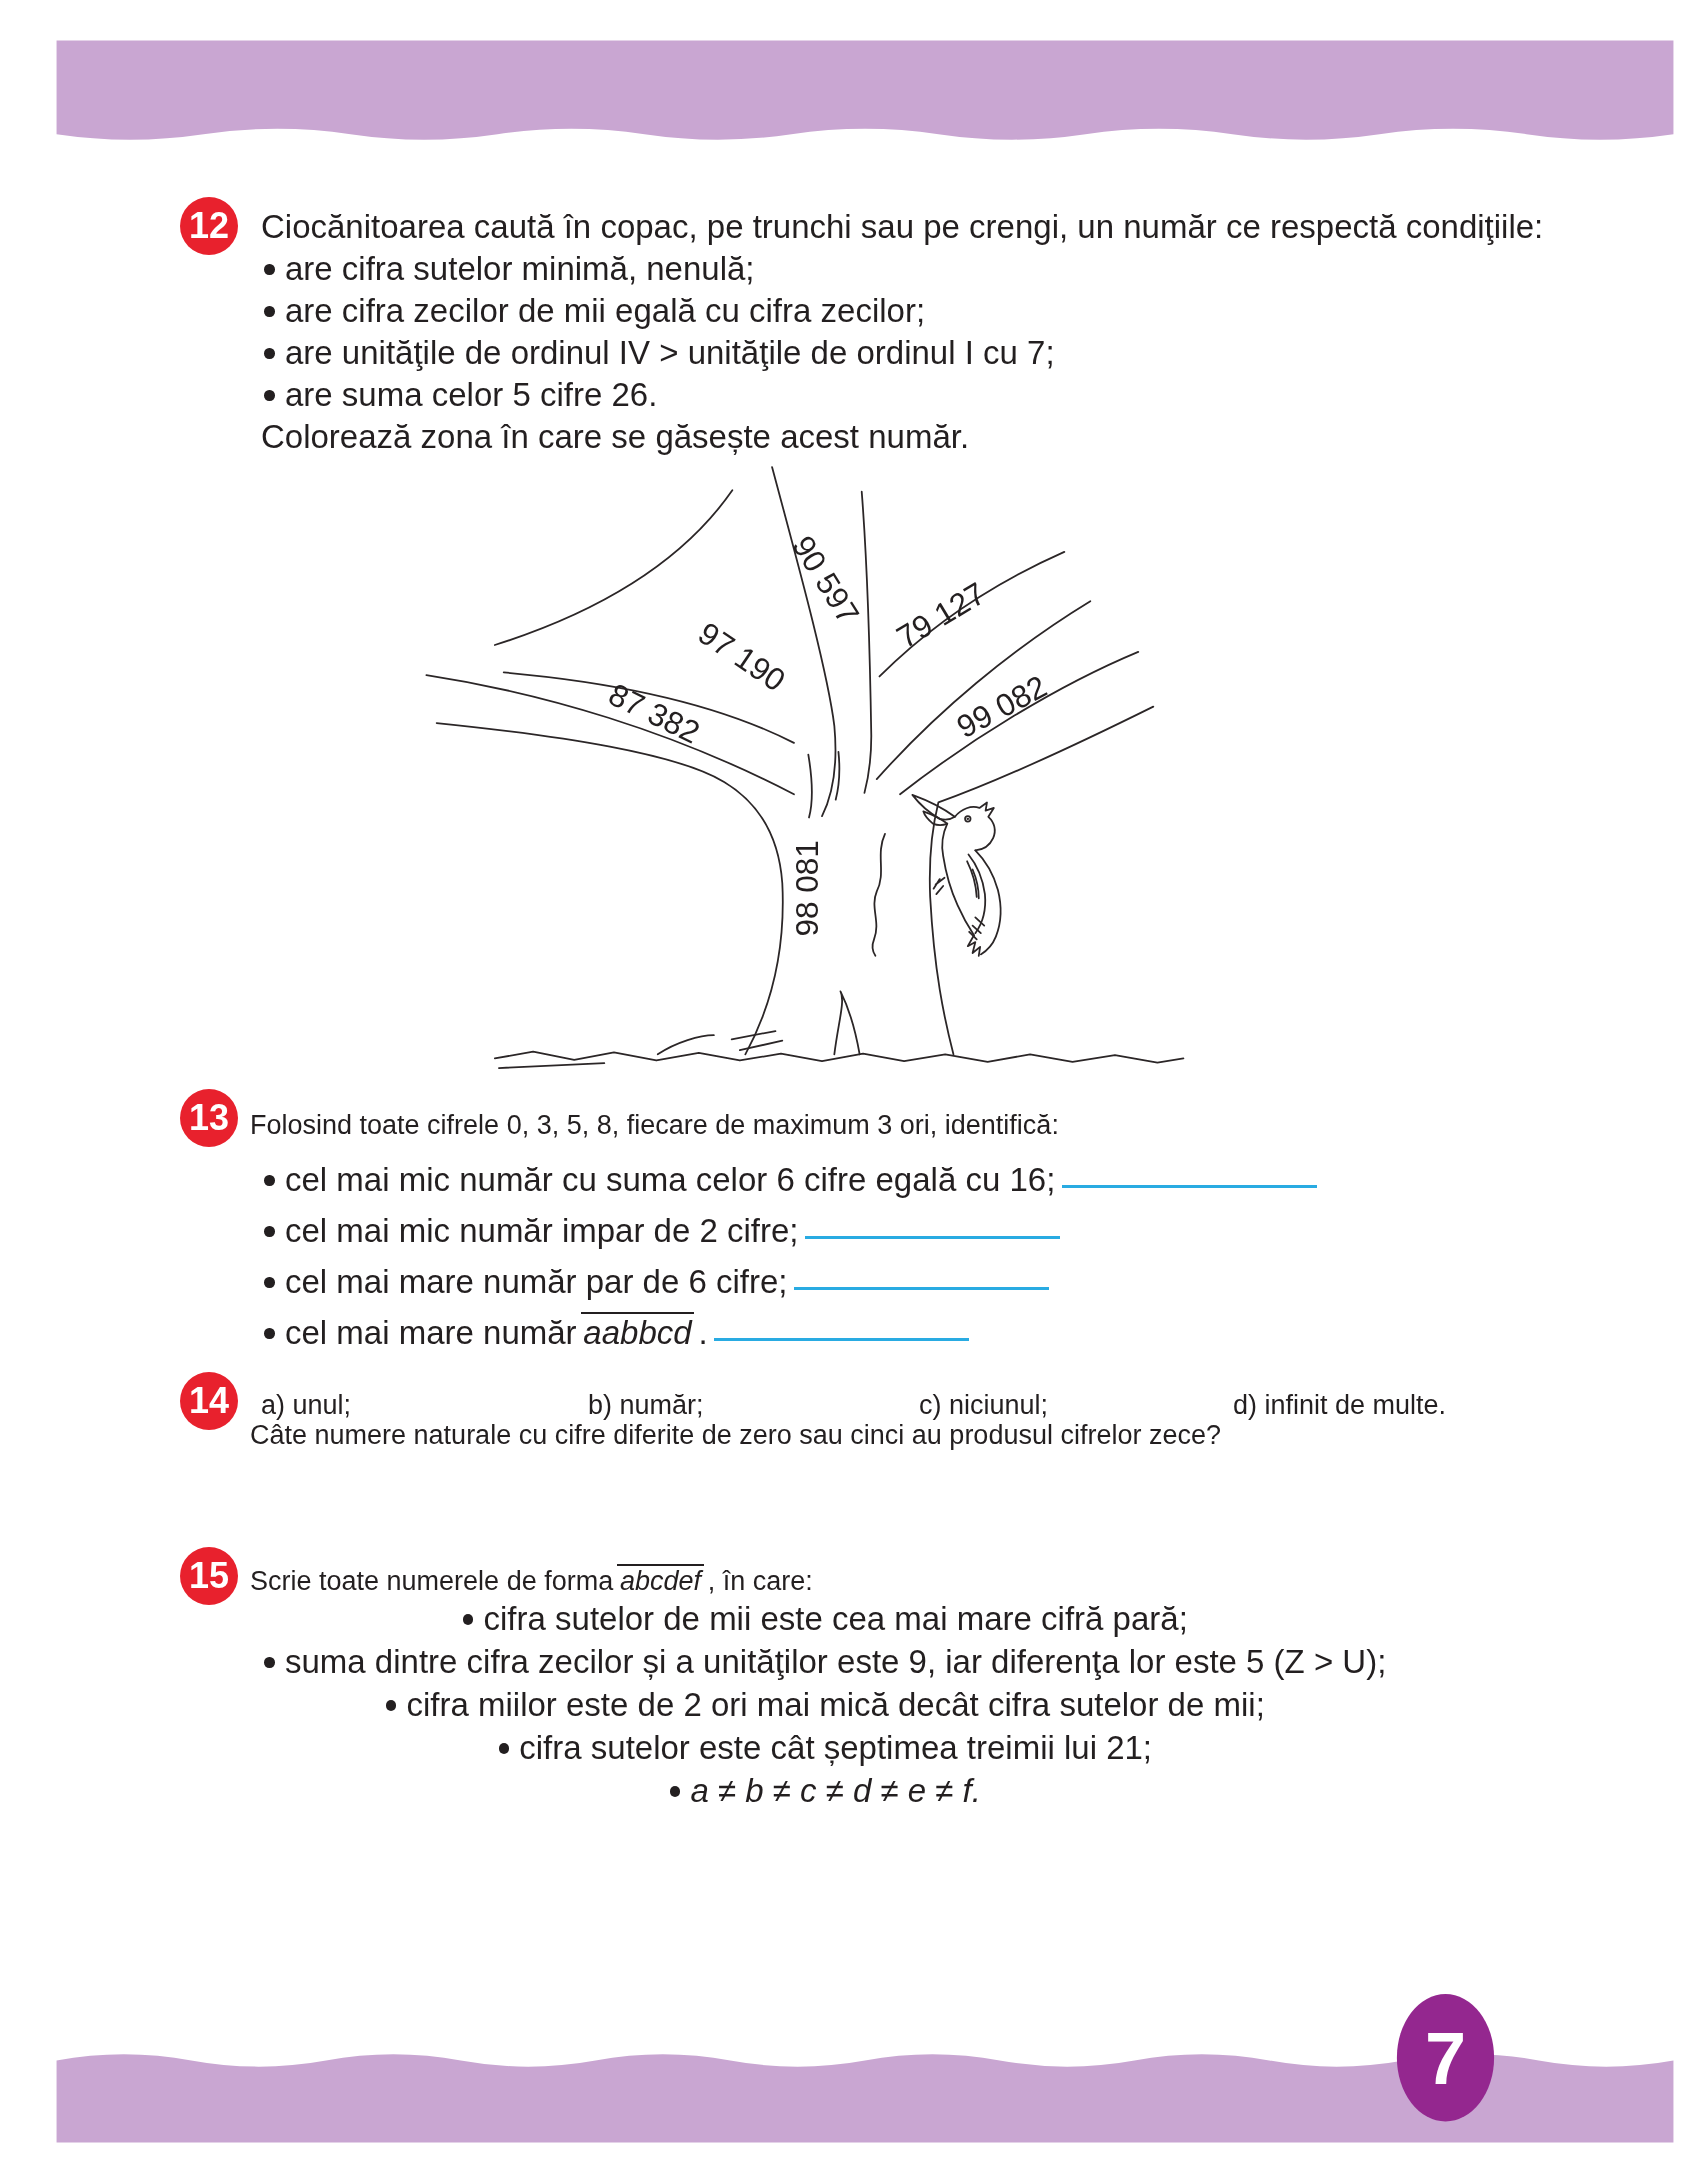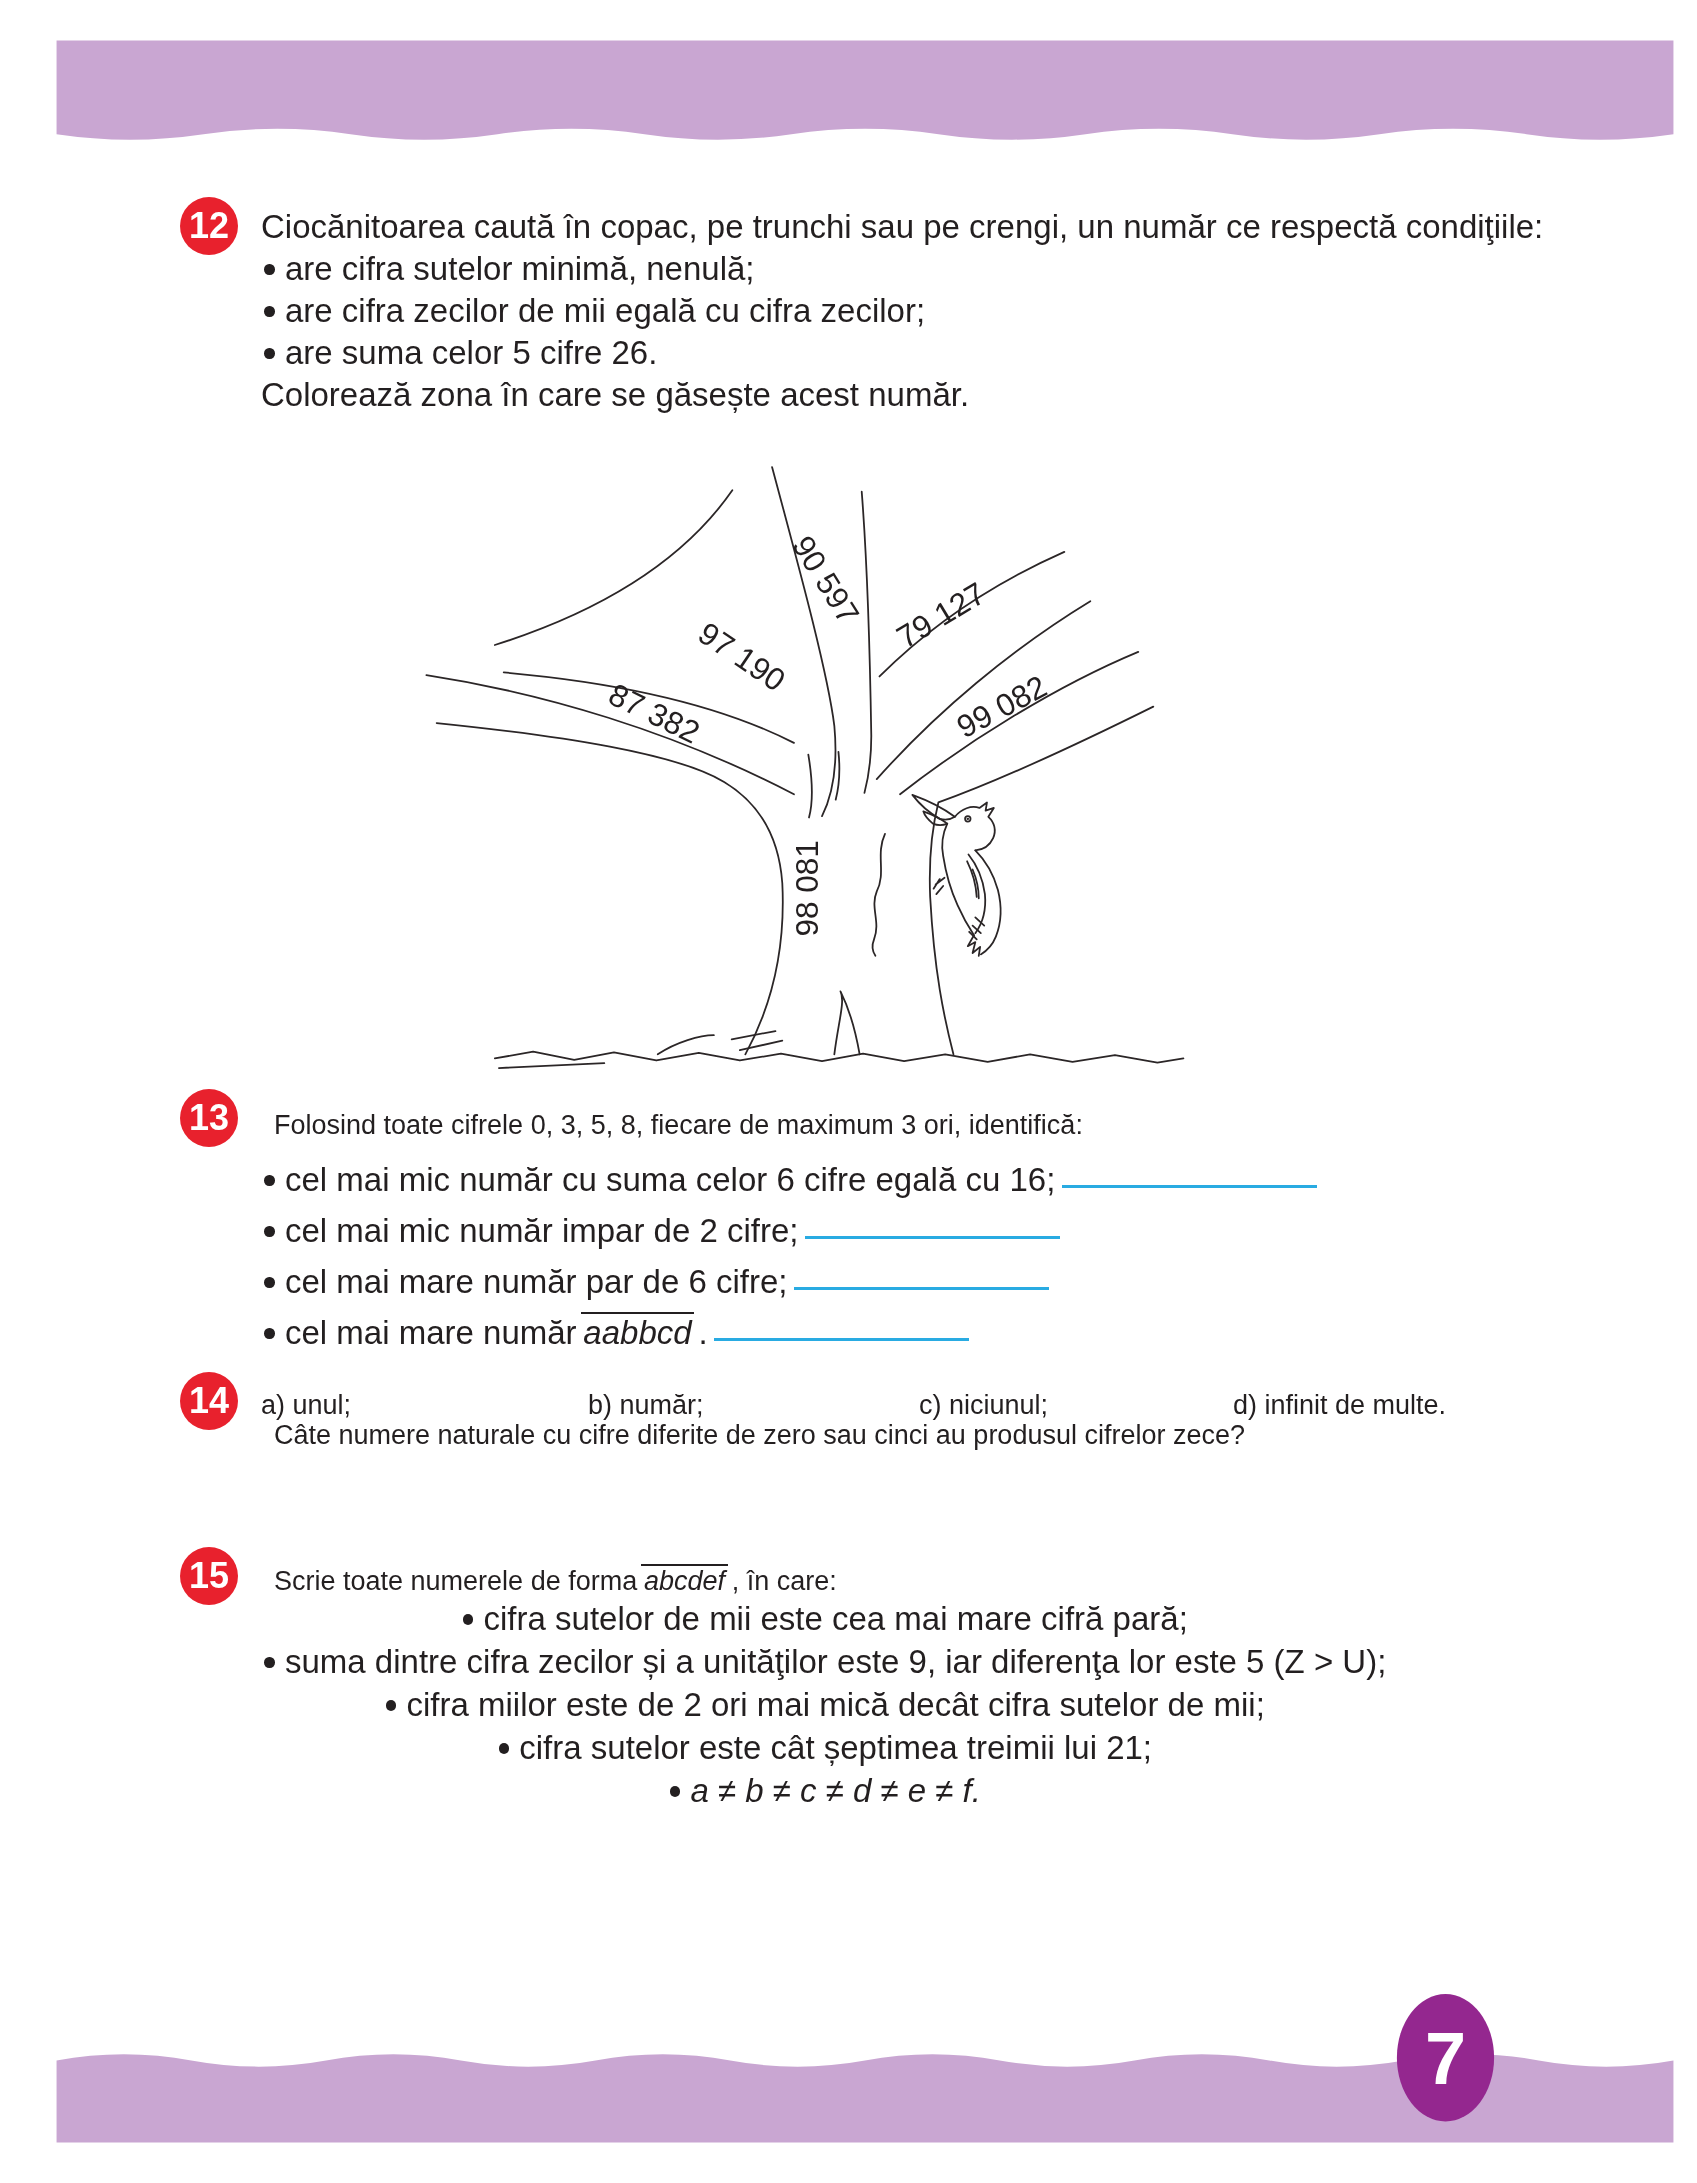--- a/index.html
+++ b/index.html
@@ -9,21 +9,21 @@
   .band-svg{width:1698px;height:2183px;pointer-events:none;}
 
   .badge{position:absolute;width:58px;height:58px;border-radius:50%;background:#e8212d;
          color:#ffffff;font-weight:bold;font-size:36px;display:flex;align-items:center;
          justify-content:center;line-height:1;}
 
   .tblock{position:absolute;left:245px;font-size:33px;}
   .ln{height:42px;line-height:42px;white-space:nowrap;}
   .ln74{height:51px;line-height:51px;white-space:nowrap;}
   .ln63{height:43px;line-height:43px;white-space:nowrap;}
-  .single{position:absolute;left:258px;font-size:27px;height:43px;line-height:43px;white-space:nowrap;}
+  .single{position:absolute;left:234px;font-size:27px;height:43px;line-height:43px;white-space:nowrap;}
 
   .dot{display:inline-block;width:10.3px;height:10.3px;border-radius:50%;background:#231f20;
        margin:0 10.3px 3.4px 3.4px;vertical-align:middle;}
   .blank{display:inline-block;width:255px;height:3.4px;background:#29abe2;
          margin-left:6.8px;vertical-align:2.7px;}
   .form{font-style:italic;border-top:2.1px solid #231f20;padding:0 2.7px;margin:0 4.1px;}
   .math{font-style:italic;}
 
   .opts{position:absolute;left:0;top:1384px;width:1698px;height:43px;font-size:27px;line-height:43px;}
   .opts span{position:absolute;white-space:nowrap;}
@@ -50,20 +50,21 @@
       Q381.1 180 273.7 196 Q166.4 212 59 196 Z"></path>
   </svg>
 
   <div class="badge" style="left:164px;top:197px;">
     <span>12</span>
   </div>
   <div class="tblock" style="top:206px;">
     <div class="ln">Ciocănitoarea caută în copac, pe trunchi sau pe crengi, un număr ce respectă condiţiile:</div>
     <div class="ln"><span class="dot"></span><span>are cifra sutelor minimă, nenulă;</span></div>
     <div class="ln"><span class="dot"></span><span>are cifra zecilor de mii egală cu cifra zecilor;</span></div>
+    <div class="ln"><span class="dot"></span><span>are unităţile de ordinul IV &gt; unităţile de ordinul I cu 7;</span></div>
     <div class="ln"><span class="dot"></span><span>are suma celor 5 cifre 26.</span></div>
     <div class="ln">Colorează zona în care se găsește acest număr.</div>
   </div>
 
   <svg class="tree-svg" viewBox="560 650 1160 920">
 
     <path d="M1105 682 C1142 820 1186 980 1196 1060 C1202 1125 1190 1168 1178 1192"></path>
     <path d="M1236 718 C1244 820 1248 950 1250 1075 C1250 1108 1246 1135 1240 1158"></path>
 
     <path d="M1047 716 C985 805 880 885 700 942"></path>

